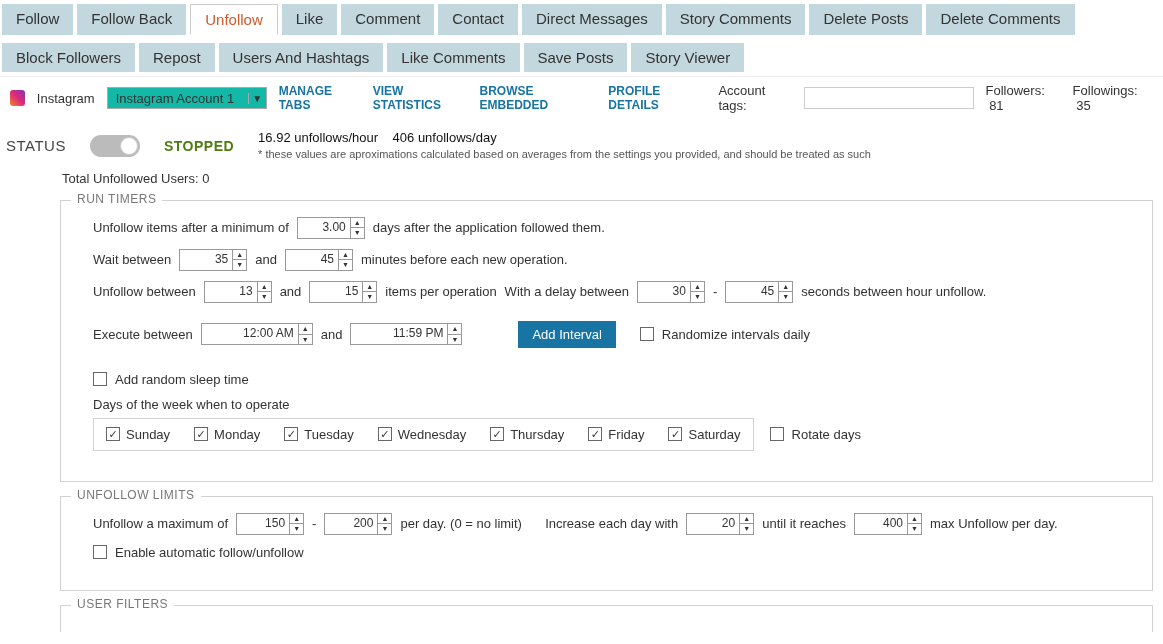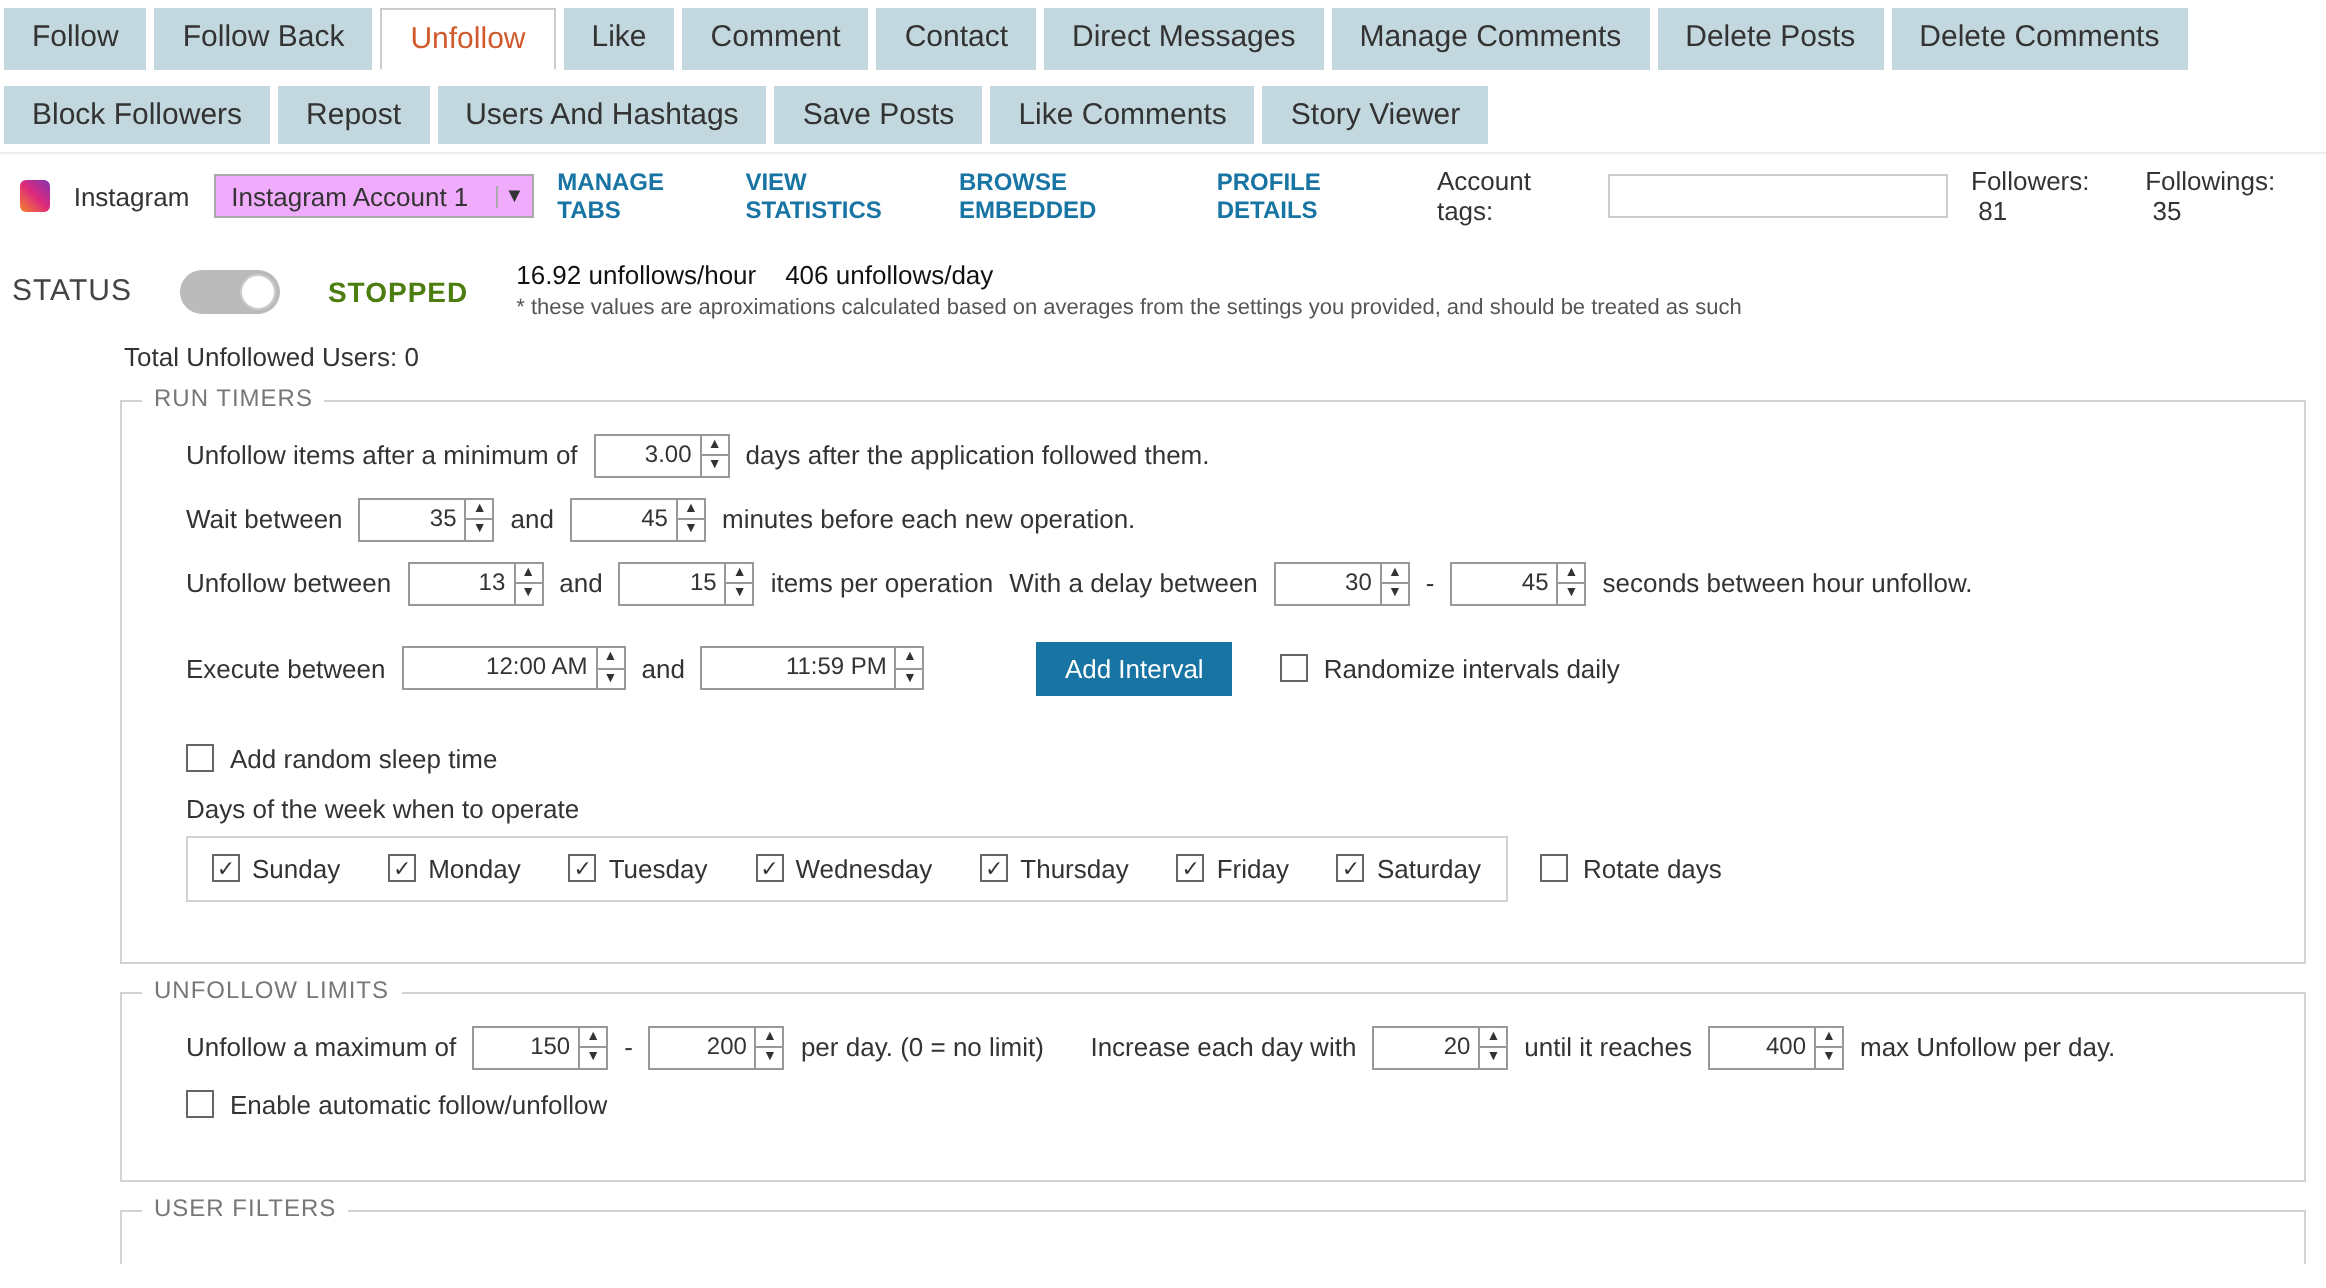--- a/index.html
+++ b/index.html
@@ -44,21 +44,21 @@
     height: 16px;
     border-radius: 3px;
     background: linear-gradient(45deg, #f58529, #dd2a7b, #8134af);
     display: inline-block;
   }
   .account-select {
     display: inline-flex;
     align-items: center;
     border: 1px solid #aaa;
     height: 22px;
-    background: #f0abfc;
+    background: #14b8a6;
   }
   .account-select .text {
     padding: 0 8px;
     min-width: 140px;
   }
   .account-select .dd {
     border-left: 1px solid #aaa;
     width: 18px;
     text-align: center;
     font-size: 10px;
@@ -224,30 +224,30 @@
 <body>
 
 <div class="tabs-container">
   <div class="tab">Follow</div>
   <div class="tab">Follow Back</div>
   <div class="tab active">Unfollow</div>
   <div class="tab">Like</div>
   <div class="tab">Comment</div>
   <div class="tab">Contact</div>
   <div class="tab">Direct Messages</div>
-  <div class="tab">Manage Comments</div>
+  <div class="tab">Story Comments</div>
   <div class="tab">Delete Posts</div>
   <div class="tab">Delete Comments</div>
 </div>
 <div class="tabs-container">
   <div class="tab">Block Followers</div>
   <div class="tab">Repost</div>
   <div class="tab">Users And Hashtags</div>
+  <div class="tab">Like Comments</div>
   <div class="tab">Save Posts</div>
-  <div class="tab">Like Comments</div>
   <div class="tab">Story Viewer</div>
 </div>
 
 <div class="toolbar">
   <span class="ig-icon"></span>
   <span>Instagram</span>
   <div class="account-select">
     <span class="text">Instagram Account 1</span>
     <span class="dd">▼</span>
   </div>

